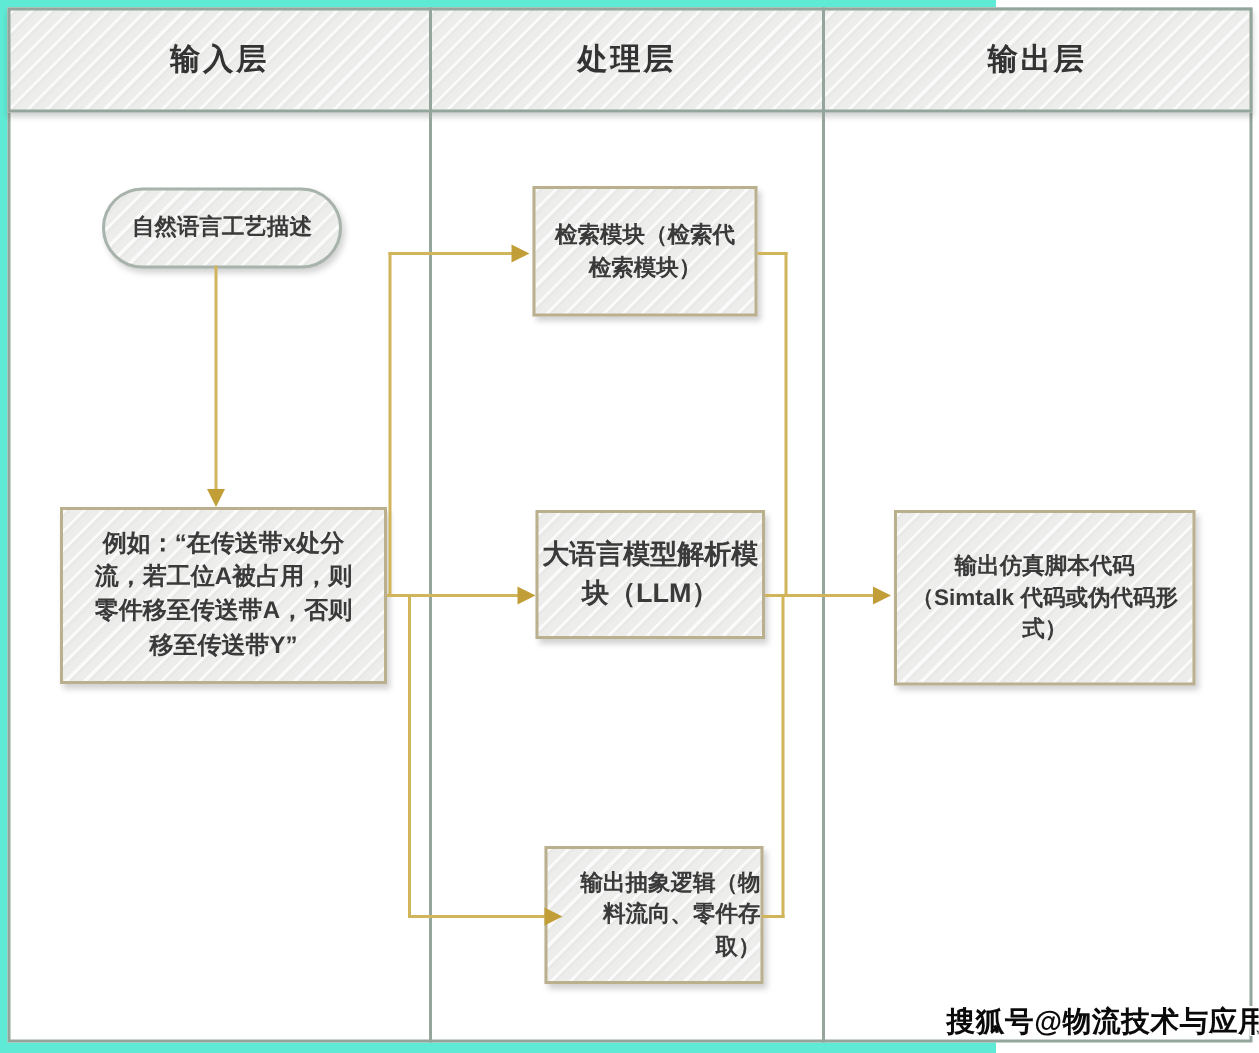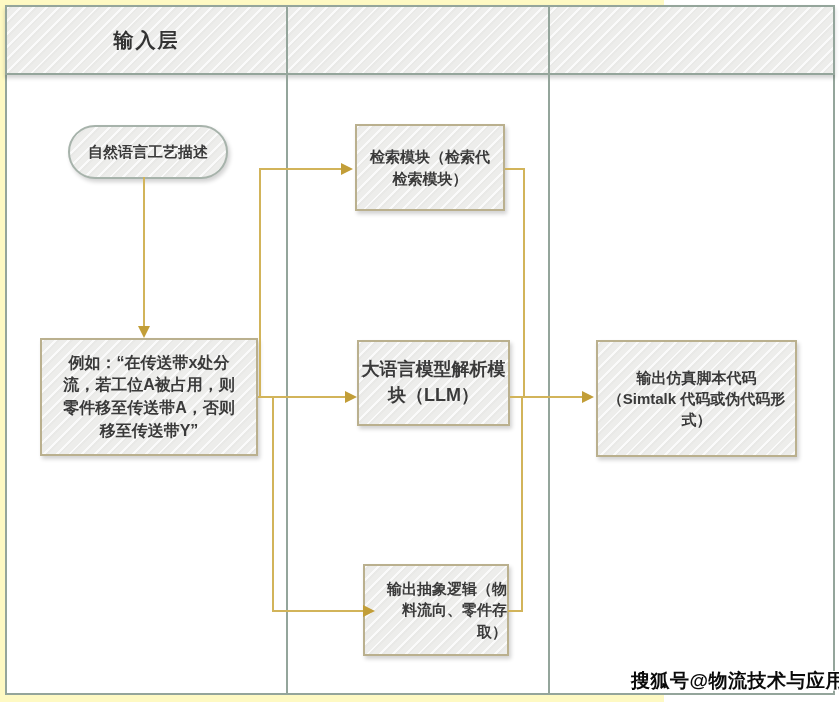--- a/index.html
+++ b/index.html
@@ -1,17 +1,17 @@
 <!DOCTYPE html>
 <html><head>
 <meta charset="utf-8">
 <style>
   html,body{margin:0;padding:0;background:#ffffff;width:839px;height:702px;overflow:hidden;
     font-family:"Liberation Sans","DejaVu Sans",sans-serif;}
-  #stage{position:relative;width:664px;height:702px;background:#fef9c3;}
+  #stage{position:relative;width:664px;height:702px;background:#5eead4;}
 
   
   .frame{position:absolute;left:5px;top:5px;width:830px;height:690px;
     border:2px solid #94A59B;box-sizing:border-box;background:#ffffff;}
   .hatch{background-color:#EDEDEB;
     background-image:repeating-linear-gradient(135deg,rgba(255,255,255,.75) 0 2px,rgba(0,0,0,0.015) 2px 4px,transparent 4px 9px);}
   .header-band{position:absolute;left:5px;top:5px;width:830px;height:70px;
     border:2px solid #94A59B;box-sizing:border-box;
     box-shadow:0 3px 4px rgba(0,0,0,0.18);}
   .lane-divider{position:absolute;top:5px;width:2px;height:690px;background:#94A59B;}
@@ -73,20 +73,22 @@
 </head>
 <body>
 
 <div id="stage">
 
   <div class="frame"></div>
   <div class="header-band hatch"></div>
   <div class="lane-divider" id="divider-1"></div>
   <div class="lane-divider" id="divider-2"></div>
   <div class="lane-title" id="title-1">输入层</div>
+  <div class="lane-title" id="title-2">处理层</div>
+  <div class="lane-title" id="title-3">输出层</div>
 
   <div class="node hatch" id="node-nl">
     <span>自然语言工艺描述</span>
   </div>
 
   <div class="node hatch rect" id="node-example">
     <span>例如：“在传送带x处分</span>
     <span>流，若工位A被占用，则</span>
     <span>零件移至传送带A，否则</span>
     <span>移至传送带Y”</span>

